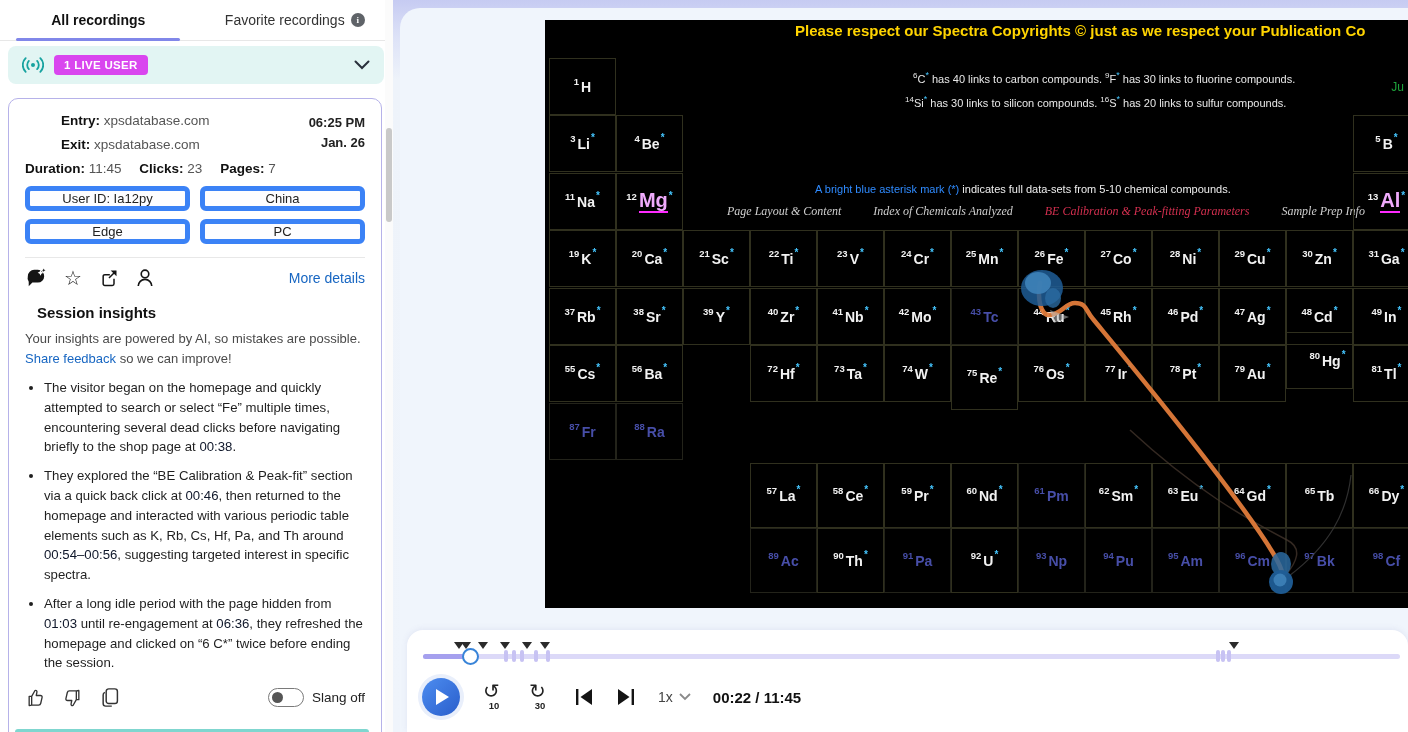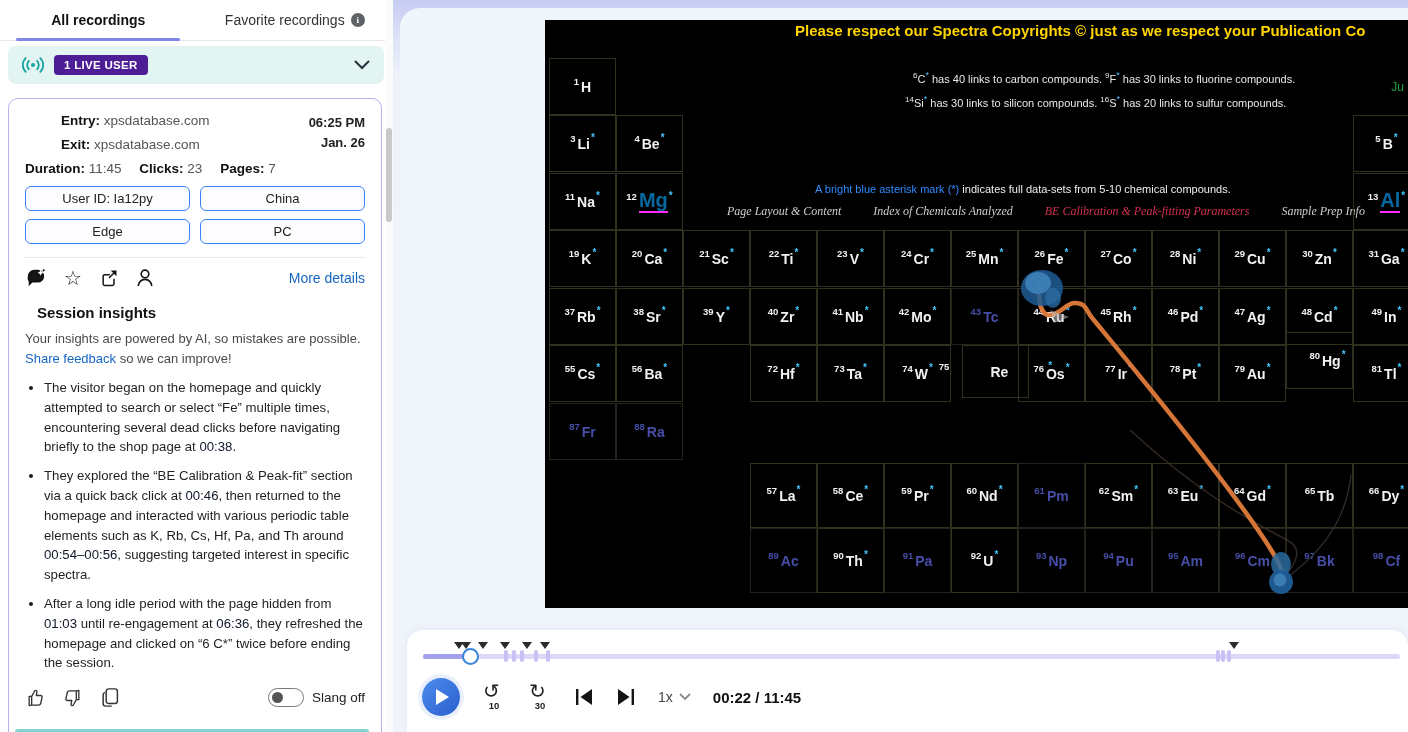--- a/index.html
+++ b/index.html
@@ -12,35 +12,35 @@
   .tab { flex:1; display:flex; align-items:center; justify-content:center; gap:6px;
     font-size:14px; color:#333; cursor:pointer; }
   .tab.active { font-weight:bold; color:#111; }
   .tab-underline { position:absolute; left:16px; bottom:-1px; width:164px; height:3px;
     background:#8187e9; border-radius:2px; }
   .info-dot { width:14px; height:14px; border-radius:50%; background:#5f6368; color:#fff;
     font-size:9px; font-weight:bold; display:inline-flex; align-items:center; justify-content:center;
     font-family:"Liberation Serif", serif; }
   .live-banner { position:absolute; left:8px; top:46px; width:376px; height:38px;
     background:#e2f5f3; border-radius:8px; display:flex; align-items:center; padding:0 14px; gap:10px; }
-  .live-badge { background:#4c1d95; color:#fff; font-size:11.5px; font-weight:bold;
+  .live-badge { background:#d946ef; color:#fff; font-size:11.5px; font-weight:bold;
     letter-spacing:.3px; padding:4px 10px; border-radius:4px; }
   .live-banner .spacer { flex:1; }
   .card { position:absolute; left:8px; top:98px; width:374px; height:650px; background:#fff;
     border:1px solid #b6b2e9; border-radius:10px; padding:14px 16px; }
   .sess-top { display:flex;margin-left:36px; }
   .sess-left { flex:1; }
   .sess-row { margin-bottom:9px; font-size:13.5px; color:#555; }
   .sess-row b { color:#111; font-weight:bold; }
   .sess-time { text-align:right; font-size:13px; color:#222; font-weight:bold; line-height:1.55; }
   .metrics { font-size:13.5px; color:#555; margin-bottom:10px; }
   .metrics b { color:#111; }
   .metrics span.v { margin-right:14px; }
   .chips { display:grid; grid-template-columns:1fr 1fr; gap:8px 10px; margin-top:2px; }
-  .chip { border:1px solid #3b82f6; border-radius:6px; height:25px; display:flex;
+  .chip { border:5px solid #3b82f6; border-radius:6px; height:25px; display:flex;
     align-items:center; justify-content:center; font-size:13px; color:#222; background:#fdfdff; }
   .card hr { border:none; border-top:1px solid #e8e8e8; margin:13px 0 10px; }
   .icon-row { display:flex; align-items:center; gap:17px; }
   .icon-row svg, .icon-row .star { color:#1c1c1c; }
   .star { font-size:20px; line-height:1; }
   .more-details { margin-left:auto; color:#1766c2; font-size:14px; cursor:pointer; }
   .ins-title { font-size:15px; font-weight:bold; color:#111; margin:16px 12px 8px; }
   .ins-disc { font-size:13px; color:#4a4a4a; line-height:1.5; }
   .sg-link { color:#1766c2; cursor:pointer; }
   .ins-list { margin:10px 0 0 19px; }
@@ -74,21 +74,21 @@
   .tbl-links { position:absolute; left:182px; top:184px; display:flex; gap:32px;
     font-family:"Liberation Serif", serif; font-style:italic; font-size:12px; white-space:nowrap; }
   .sg-glink { color:#cfcfcf; }
   .sg-rlink { color:#d32f4f; }
   .ptcell { position:absolute; border:1px solid #30301e; display:flex; align-items:center;
     justify-content:center; color:#f2f2f2; font-size:14px; font-weight:bold; }
   .pt-num { font-size:9.5px; margin-right:2px; transform:translateY(-5px); font-weight:bold; }
   .pt-ast { color:#45c6ff; font-size:10px; transform:translateY(-6px); margin-left:1px; }
   .ptcell.dim { color:#474ea8; border-color:#23231a; }
   .ptcell.dim .pt-num { color:#474ea8; }
-  .ptcell.mag .pt-sym { color:#0369a1; font-size:20px; border-bottom:2px solid #ff2aff; line-height:1.05; }
+  .ptcell.mag .pt-sym { color:#f0abfc; font-size:20px; border-bottom:2px solid #ff2aff; line-height:1.05; }
   #trail { position:absolute; left:0; top:0; }
 
   
   #player { position:absolute; left:407px; top:630px; width:1001px; height:102px;
     background:#fff; border-radius:16px 16px 0 0; box-shadow:0 -1px 6px rgba(100,100,170,.10); }
   .track { position:absolute; left:16px; top:24px; width:977px; height:5px;
     background:#dcd9f8; border-radius:3px; cursor:pointer; }
   .track-fill { position:absolute; left:16px; top:24px; height:5px; background:#a5a0ee; border-radius:3px 0 0 3px; }
   .tick { position:absolute; width:4px; height:12px; top:20px; background:#c7c2f3; border-radius:2px; }
   .tri { position:absolute; top:12px; width:0; height:0; border-left:5px solid transparent;
@@ -420,21 +420,21 @@
       <div class="ptcell" style="left: 272px; top: 325px; width: 67px; height: 57px;">
         <span class="pt-num">73</span>
         <span class="pt-sym">Ta</span>
         <span class="pt-ast">*</span>
       </div>
       <div class="ptcell" style="left: 339px; top: 325px; width: 67px; height: 57px;">
         <span class="pt-num">74</span>
         <span class="pt-sym">W</span>
         <span class="pt-ast">*</span>
       </div>
-      <div class="ptcell" style="left: 417px; top: 325px; width: 67px; height: 53px; gap: 39px;">
+      <div class="ptcell" style="left: 406px; top: 325px; width: 67px; height: 65px;">
         <span class="pt-num">75</span>
         <span class="pt-sym">Re</span>
         <span class="pt-ast">*</span>
       </div>
       <div class="ptcell" style="left: 473px; top: 325px; width: 67px; height: 57px;">
         <span class="pt-num">76</span>
         <span class="pt-sym">Os</span>
         <span class="pt-ast">*</span>
       </div>
       <div class="ptcell" style="left: 540px; top: 325px; width: 67px; height: 57px;">

